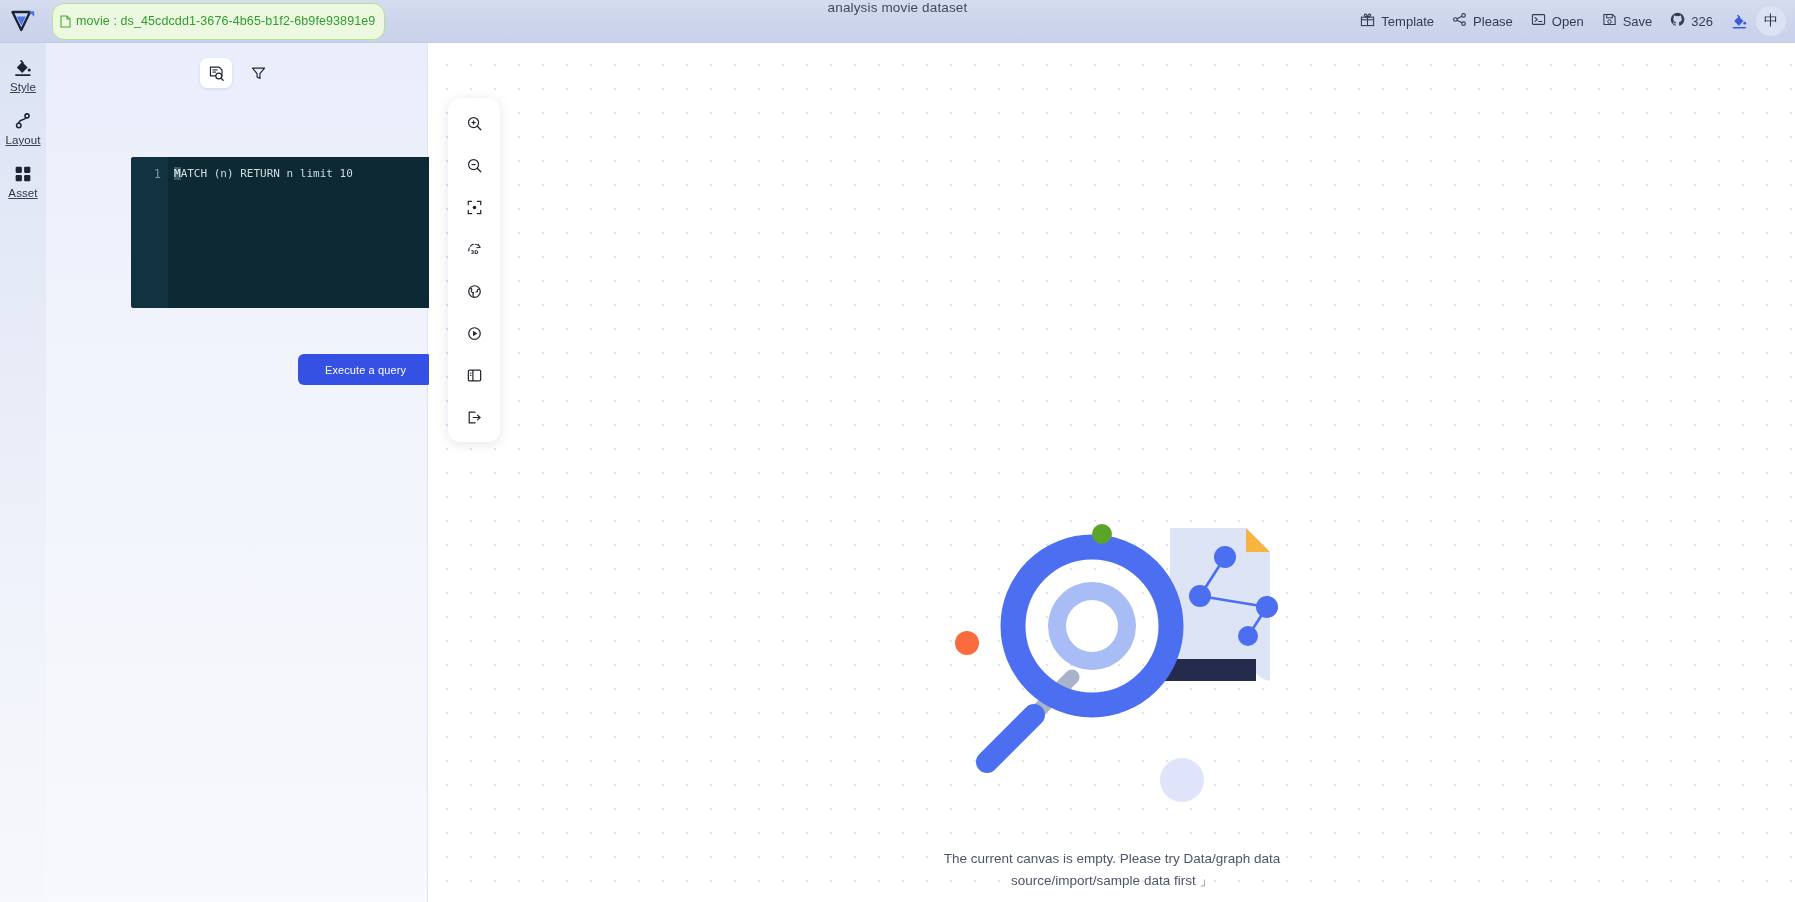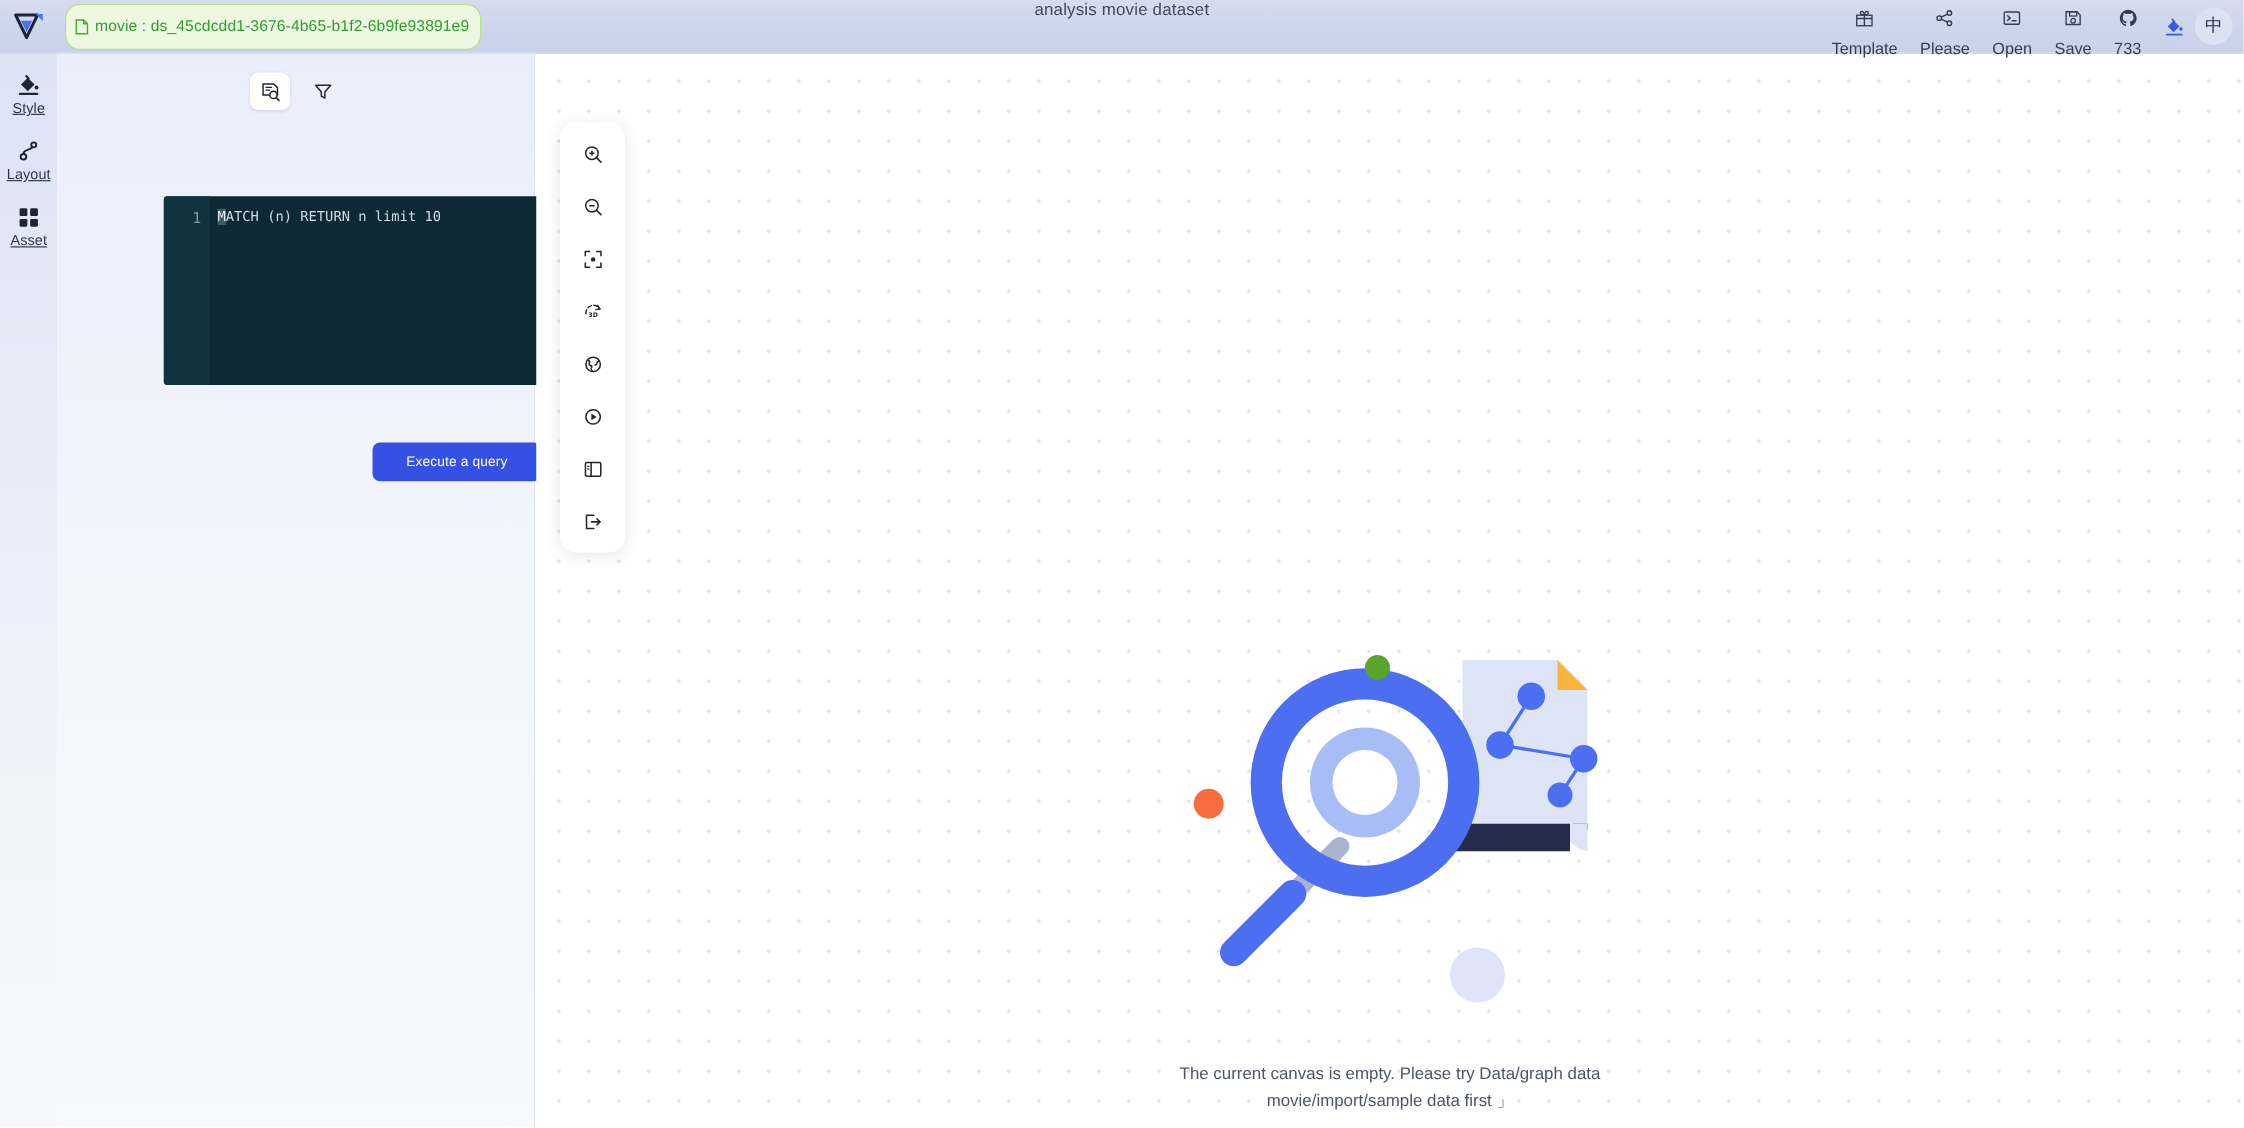--- a/index.html
+++ b/index.html
@@ -45,21 +45,21 @@
     letter-spacing:.15px;
   }
 
   .header-actions {
     margin-left:auto; display:flex; align-items:center; gap:0; padding-right:9px;
     position:relative; z-index:2;
   }
   .hact {
     display:inline-flex; align-items:center; gap:6px;
     height:28px; padding:0 9px; border-radius:6px;
-    font-size:13px; color:#333c50; cursor:pointer; white-space:nowrap;flex-direction:column;
+    font-size:13px; color:#333c50; cursor:pointer; white-space:nowrap;
   }
   .hicon-btn {
     width:30px; height:30px; border-radius:50%;
     display:inline-flex; align-items:center; justify-content:center;
     cursor:pointer; margin-left:2px;
   }
   .hicon-btn.lang { background:#dbe2f4; font-size:14px; color:#2a3245; }
 
   
   .rail {
@@ -223,21 +223,21 @@
         </span>
         <span>Save</span>
       </div>
 
       <div class="hact">
         <span>
           <svg width="15" height="15" viewBox="0 0 16 16">
             <path d="M8 .9a7.1 7.1 0 0 0-2.25 13.84c.36.07.49-.15.49-.34v-1.2c-2 .43-2.42-.96-2.42-.96-.33-.83-.8-1.05-.8-1.05-.65-.45.05-.44.05-.44.72.05 1.1.74 1.1.74.64 1.1 1.68.78 2.09.6.07-.47.25-.79.46-.97-1.6-.18-3.28-.8-3.28-3.55 0-.78.28-1.42.74-1.93-.08-.18-.32-.91.07-1.9 0 0 .6-.19 1.97.74a6.8 6.8 0 0 1 3.59 0c1.37-.93 1.97-.74 1.97-.74.39.99.15 1.72.07 1.9.46.51.74 1.15.74 1.93 0 2.76-1.69 3.37-3.29 3.55.26.22.49.66.49 1.34v1.98c0 .19.13.42.49.34A7.1 7.1 0 0 0 8 .9z" fill="#333c50"></path>
           </svg>
         </span>
-        <span>733</span>
+        <span>326</span>
       </div>
 
       <div class="hicon-btn">
         <svg width="17" height="17" viewBox="0 0 18 18">
           <path d="M3.4 8.6 L8.3 3.7 L13.2 8.6 L8.3 13.5 Z" fill="#3b5bdc"></path>
           <path d="M7.2 2.6 L8.9 4.3" stroke="#3b5bdc" stroke-width="1.5" stroke-linecap="round"></path>
           <circle cx="14.6" cy="10.8" r="1.5" fill="#3b5bdc"></circle>
           <line x1="2.6" y1="15.6" x2="15.2" y2="15.6" stroke="#3b5bdc" stroke-width="1.5" stroke-linecap="round"></line>
         </svg>
       </div>
@@ -406,17 +406,17 @@
         <circle cx="180" cy="112" r="44" fill="#a8bdf6"></circle>
         <circle cx="180" cy="112" r="26" fill="#ffffff"></circle>
 
         <circle cx="190" cy="20" r="10" fill="#5ba32b"></circle>
         <circle cx="55" cy="129" r="12" fill="#fa6c3d"></circle>
         <circle cx="270" cy="266" r="22" fill="#dfe4fb"></circle>
       </svg>
 
       <div class="empty-text">
         <span>The current canvas is empty. Please try Data/graph data</span>
-        <span>movie/import/sample data first 」</span>
+        <span>source/import/sample data first 」</span>
       </div>
     </div>
   </div>
 </div>
 
 </body></html>

